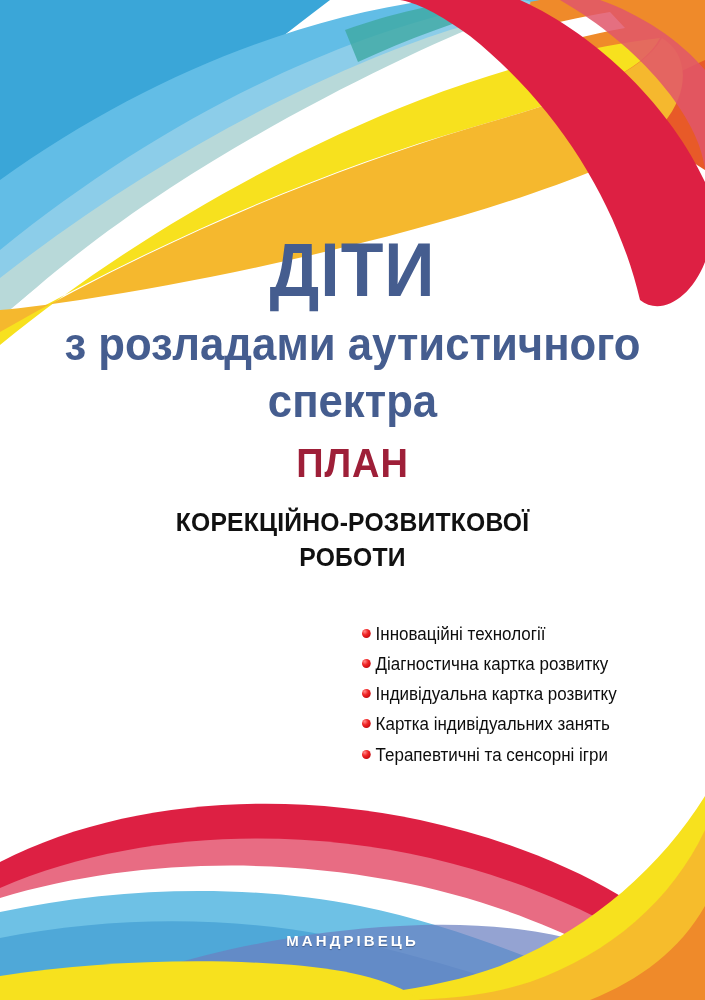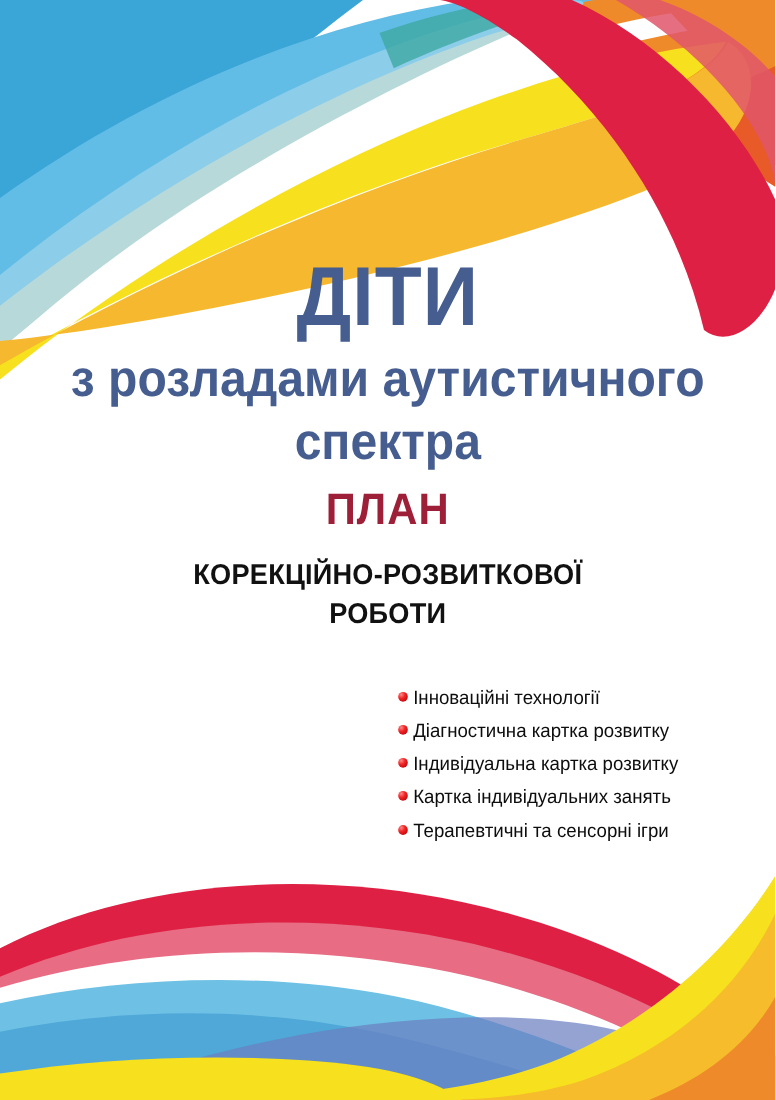--- a/index.html
+++ b/index.html
@@ -282,16 +282,17 @@
       <li class="feature-item">
         <span class="bullet-dot"></span>
         <span class="feature-label">Картка індивідуальних занять</span>
       </li>
       <li class="feature-item">
         <span class="bullet-dot"></span>
         <span class="feature-label">Терапевтичні та сенсорні ігри</span>
       </li>
     </ul>
 
+    <div class="publisher">МАНДРІВЕЦЬ</div>
 
   </div>
 
 </div>
 
 </body></html>

